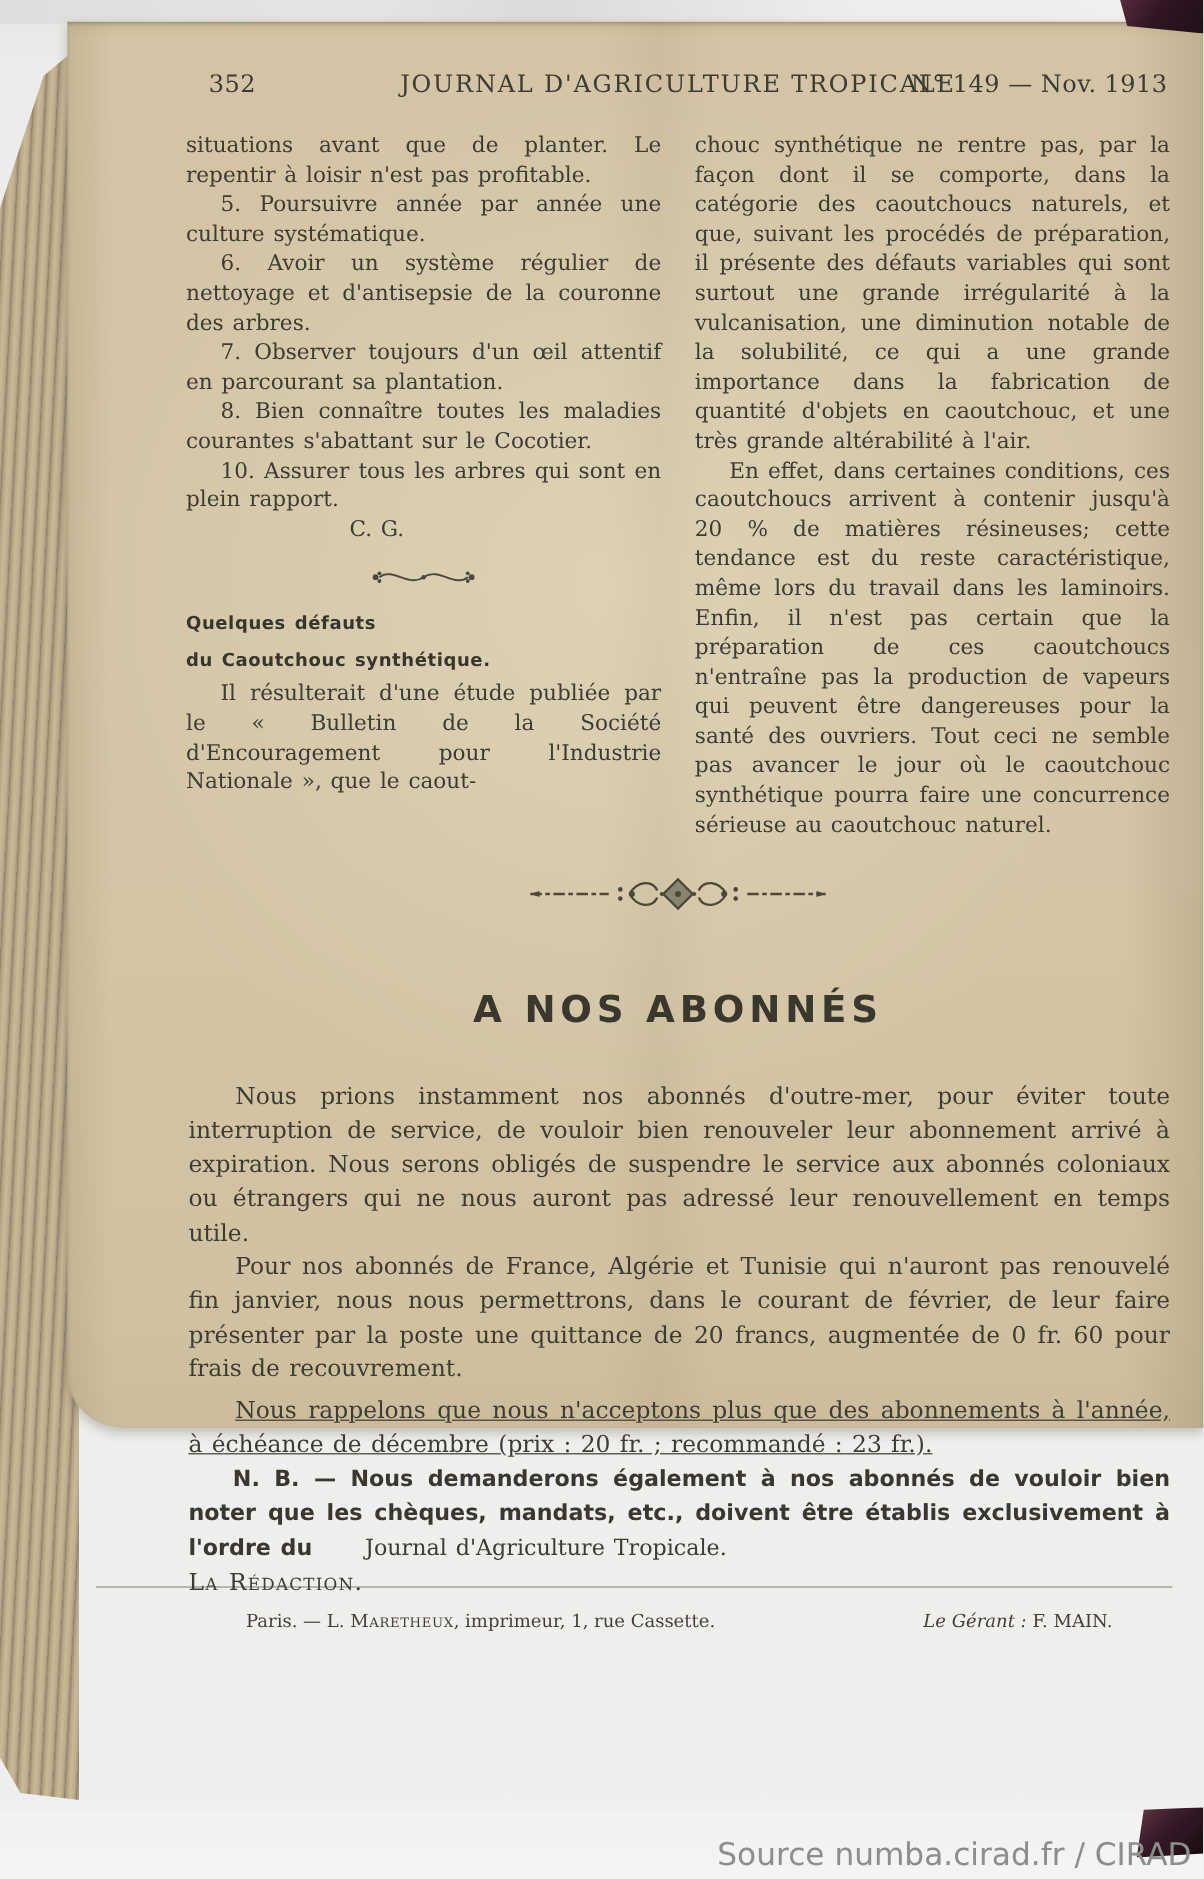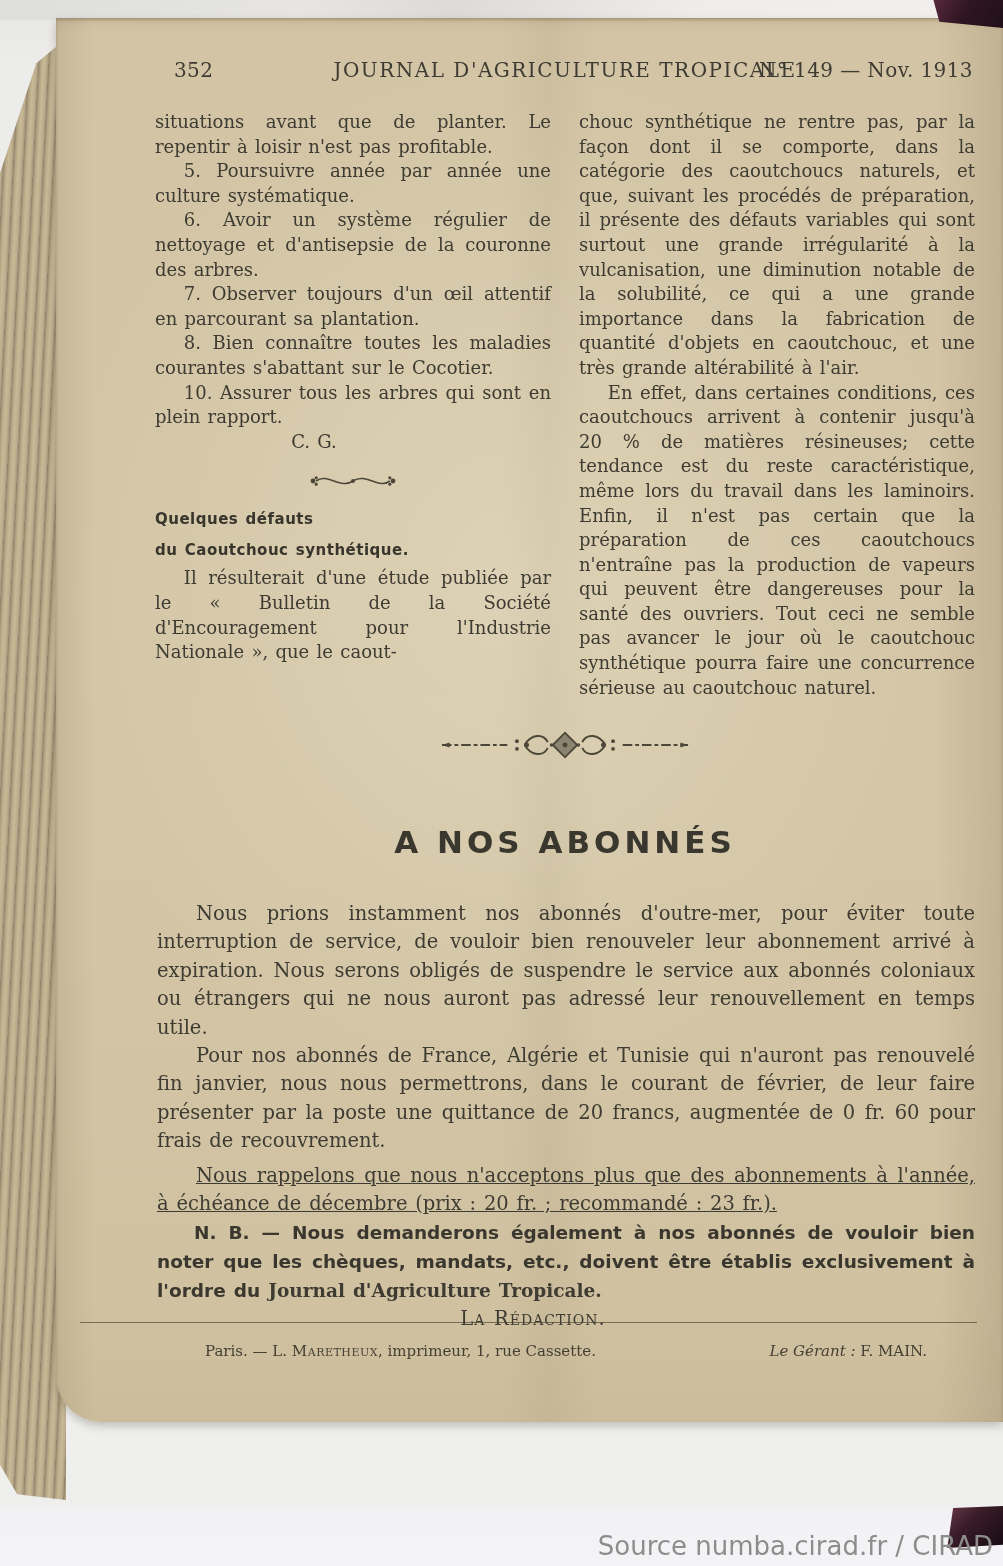--- a/index.html
+++ b/index.html
@@ -15,21 +15,21 @@
     background:linear-gradient(90deg,#dededd 0%,#e6e5e3 30%,#dcdbd9 45%,#eeedeb 70%,#f1f0ee 100%);}
   
   .page-stack{
     position:absolute;left:0;top:34px;width:66px;height:1466px;
     background:repeating-linear-gradient(93deg,#8f8269 0px,#b3a483 2px,#c8b997 5px,#beae8d 8px,#a2947a 10px);
     clip-path:polygon(100% 0.3%, 100% 100%, 26% 99.6%, 0 97.6%, 0 9.5%, 55% 2%);
     filter:blur(.3px);
   }
   
   .page{
-    position:absolute;left:56px;top:18px;right:0;height:1404px;
+    position:absolute;left:56px;top:18px;right:0;height:1172px;
     background:
       radial-gradient(ellipse 70% 55% at 48% 40%, rgba(255,250,235,.25), rgba(255,250,235,0) 70%),
       linear-gradient(90deg, rgba(125,108,78,.16) 0, rgba(125,108,78,0) 4%, rgba(125,108,78,0) 47%, rgba(110,95,65,.07) 52%, rgba(110,95,65,0) 57%, rgba(110,95,65,0) 93%, rgba(110,95,65,.18) 100%),
       linear-gradient(180deg, #c9bb9a 0px, #d2c4a4 14px, #d3c5a5 60%, #d0c2a1 92%, #cbbd9c 100%);
     border-bottom-left-radius:46px;
     box-shadow:0 4px 9px rgba(90,80,70,.30), inset 0 2px 3px rgba(90,78,55,.35);
   }
   
   .cover-top-right{position:absolute;right:0;top:0;width:74px;height:34px;
     background:linear-gradient(120deg,#5c2c3e 0%,#301622 45%,#1f0f17 100%);
@@ -58,22 +58,22 @@
   .divider svg{width:250px;height:34px;}
   .abo-title{position:absolute;left:0;right:0;top:806px;text-align:center;
     font-family:"DejaVu Sans", sans-serif;font-weight:bold;font-size:31px;
     letter-spacing:4px;color:#3a372e;}
   .abo-text{position:absolute;left:2px;right:0;top:882px;font-size:19.5px;line-height:28.4px;
     text-align:justify;word-spacing:.08em;}
   .abo-text p{margin:0;text-indent:2em;}
   .abo-text p.sp{margin-top:6px;text-decoration:underline;}
   .nb{margin-top:15px;font-family:"DejaVu Sans", sans-serif;font-size:18.5px;
     font-weight:bold;line-height:29px;color:#3a372e;}
-  .nb .nb-plain{font-family:"DejaVu Serif", serif;font-weight:bold;color:#3e3b32;}
-  .redaction{margin-top:7px;text-align:center;padding-right:66px;font-variant:small-caps;
+  .nb .nb-plain{font-family:"DejaVu Serif", serif;font-weight:normal;color:#3e3b32;margin-left:36px;}
+  .redaction{margin-top:7px;text-align:left;padding-right:66px;font-variant:small-caps;
     letter-spacing:1px;text-indent:0 !important;}
   .footer-rule{position:absolute;left:-75px;right:-2px;top:1304px;height:0;
     border-top:1.5px solid rgba(62,56,44,.62);}
   .footer-row{position:absolute;left:0;right:0;top:1324px;font-size:15px;color:#453f33;}
   .footer-left{position:absolute;left:50px;top:0;}
   .footer-left .sc{font-variant:small-caps;letter-spacing:.5px;margin-top:38px;}
   .footer-right{position:absolute;right:48px;top:0;}
   .footer-right .ital{font-style:italic;}
   .source-bar{position:absolute;right:10px;bottom:5px;color:#8d8d8d;
     font-family:"DejaVu Sans", sans-serif;font-size:26px;}

